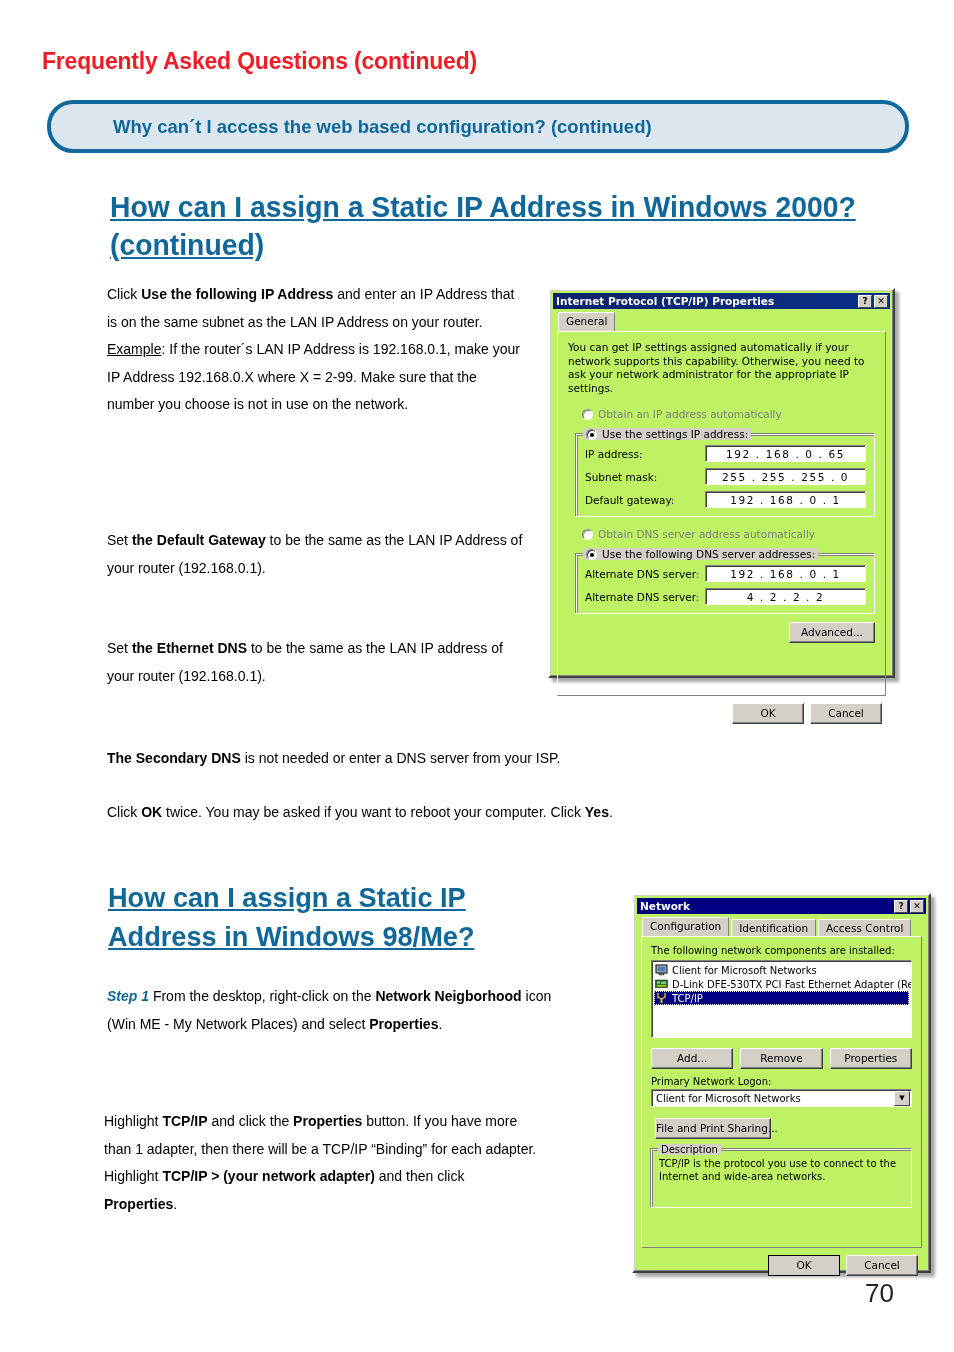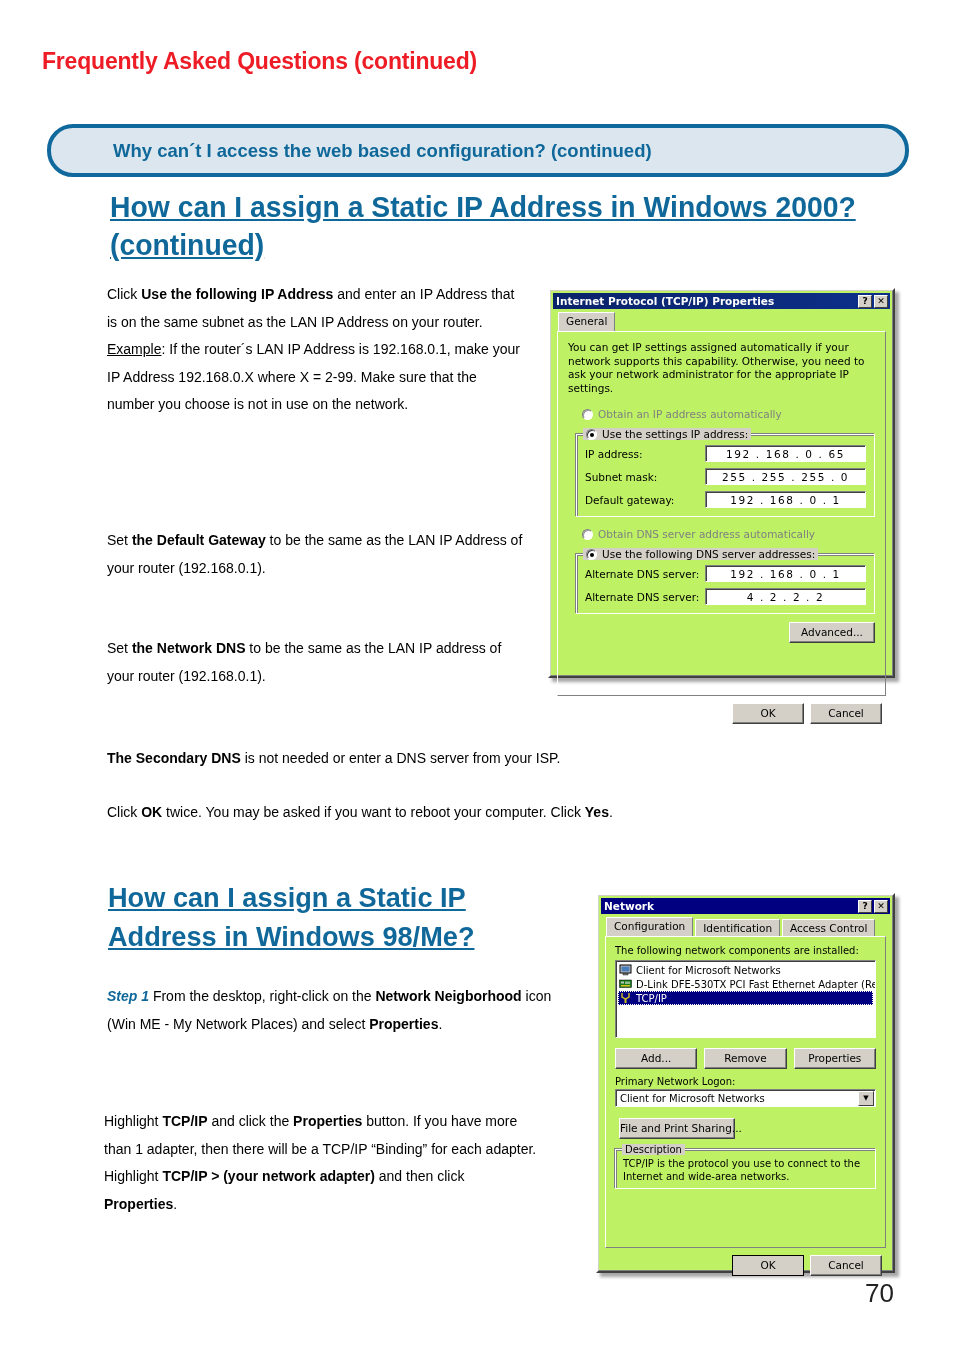--- a/index.html
+++ b/index.html
@@ -14,21 +14,21 @@
   }
 
   
   .page-header {
     position: absolute; left: 42px; top: 48px;
     font-size: 23px; font-weight: bold; color: #ee1c25;
     letter-spacing: -0.2px;
     white-space: nowrap;
   }
   .q-banner {
-    position: absolute; left: 47px; top: 124px;
+    position: absolute; left: 47px; top: 100px;
     width: 862px; height: 53px;
     background: #dce6ef;
     border: 4px solid #10699c;
     border-radius: 26px;
     display: flex; align-items: center;
   }
   .q-banner-text {
     margin-left: 62px;
     font-size: 18.5px; font-weight: bold; color: #0f6899;
     white-space: nowrap;
@@ -250,21 +250,21 @@
     border-top: 1px solid #fff; border-left: 1px solid #fff;
     border-right: 1px solid #404040; border-bottom: 1px solid #404040;
     display: flex; align-items: center; justify-content: center;
     font-size: 7px; flex: none;
   }
   .small-label { font-size: 10px; margin-top: 7px; }
   .desc-box {
     border: 1px solid #fff;
     box-shadow: inset 1px 1px 0 #808080, -1px -1px 0 #808080;
     margin-top: 10px; padding: 8px 7px 3px 7px;
-    position: relative; height: 40px;
+    position: relative; height: 59px;
   }
   .desc-legend {
     position: absolute; top: -6px; left: 6px;
     background: #d4d0c8; padding: 0 3px; font-size: 10px;
   }
   .desc-text { font-size: 10px; line-height: 12.5px; }
 </style>
 </head>
 <body>
 
@@ -278,21 +278,21 @@
 
 <div class="body-col" id="p1">
   <span>Click </span><b>Use the following IP Address</b><span> and enter an IP Address that is on the same subnet as the LAN IP Address on your router. </span><span class="u">Example</span><span>: If the router´s LAN IP Address is 192.168.0.1, make your IP Address 192.168.0.X where X = 2-99. Make sure that the number you choose is not in use on the network.</span>
 </div>
 
 <div class="body-col" id="p2">
   <span>Set </span><b>the Default Gateway</b><span> to be the same as the LAN IP Address of your router (192.168.0.1).</span>
 </div>
 
 <div class="body-col" id="p3">
-  <span>Set </span><b>the Network DNS</b><span> to be the same as the LAN IP address of your router (192.168.0.1).</span>
+  <span>Set </span><b>the Ethernet DNS</b><span> to be the same as the LAN IP address of your router (192.168.0.1).</span>
 </div>
 
 <div class="body-col" id="p4">
   <b>The Secondary DNS</b><span> is not needed or enter a DNS server from your ISP.</span>
 </div>
 
 <div class="body-col" id="p5">
   <span>Click </span><b>OK</b><span> twice. You may be asked if you want to reboot your computer. Click </span><b>Yes</b><span>.</span>
 </div>
 
@@ -372,21 +372,21 @@
 <div class="sec-heading" id="h-win98">How can I assign a Static IP Address in Windows 98/Me?</div>
 
 <div class="body-col" id="p6">
   <span class="step">Step 1</span><span> From the desktop, right-click on the </span><b>Network Neigborhood</b><span> icon (Win ME - My Network Places) and select </span><b>Properties</b><span>.</span>
 </div>
 
 <div class="body-col" id="p7">
   <span>Highlight </span><b>TCP/IP</b><span> and click the </span><b>Properties</b><span> button. If you have more than 1 adapter, then there will be a TCP/IP “Binding” for each adapter. Highlight </span><b>TCP/IP &gt; (your network adapter)</b><span> and then click </span><b>Properties</b><span>.</span>
 </div>
 
-<div class="win-dialog" style="left:596px; top:893px; width:299px; height:380px;">
+<div class="win-dialog" style="left:632px; top:893px; width:299px; height:380px;">
   <div class="inner-bevel">
     <div class="titlebar w98">
       <div class="titlebar-text">Network</div>
       <div class="tb-btns">
         <div class="tb-btn">?</div>
         <div class="tb-btn">✕</div>
       </div>
     </div>
 
     <div class="tabstrip">

